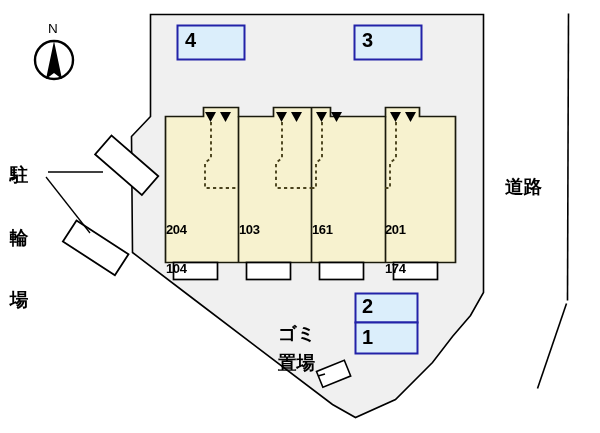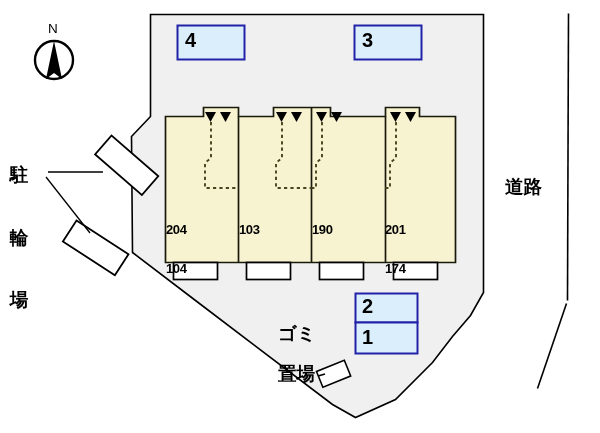--- a/index.html
+++ b/index.html
@@ -199,38 +199,38 @@
 
   <div class="lbl lbl-jp-vert" style="left:8px; top:124px; width:22px; text-align:center;">
     <div>駐</div>
     <div>輪</div>
     <div>場</div>
   </div>
 
   <div class="lbl lbl-jp" style="left:505px; top:160px;margin-top:18px;">道路</div>
 
   <div class="lbl lbl-jp" style="left:278px; top:325px;">ゴミ</div>
-  <div class="lbl lbl-jp" style="left:278px; top:365px;text-align:right;">置場</div>
+  <div class="lbl lbl-jp" style="left:278px; top:354px;text-align:right;">置場</div>
 
   <div class="lbl lbl-stall" style="left:185px; top:30px;">4</div>
   <div class="lbl lbl-stall" style="left:362px; top:30px;">3</div>
   <div class="lbl lbl-stall" style="left:362px; top:296px;">2</div>
   <div class="lbl lbl-stall" style="left:362px; top:327px;">1</div>
 
   <div class="lbl lbl-unit" style="left:166px; top:196px; width:72px;">
     <div>204</div>
     <div>104</div>
   </div>
 
   <div class="lbl lbl-unit" style="left:239px; top:196px; width:72px;">
     <div>103</div>
   </div>
 
   <div class="lbl lbl-unit" style="left:312px; top:196px; width:72px;">
-    <div>190</div>
+    <div>161</div>
   </div>
 
   <div class="lbl lbl-unit" style="left:385px; top:196px; width:72px;">
     <div>201</div>
     <div>174</div>
   </div>
 
 </div>
 
 </body></html>

